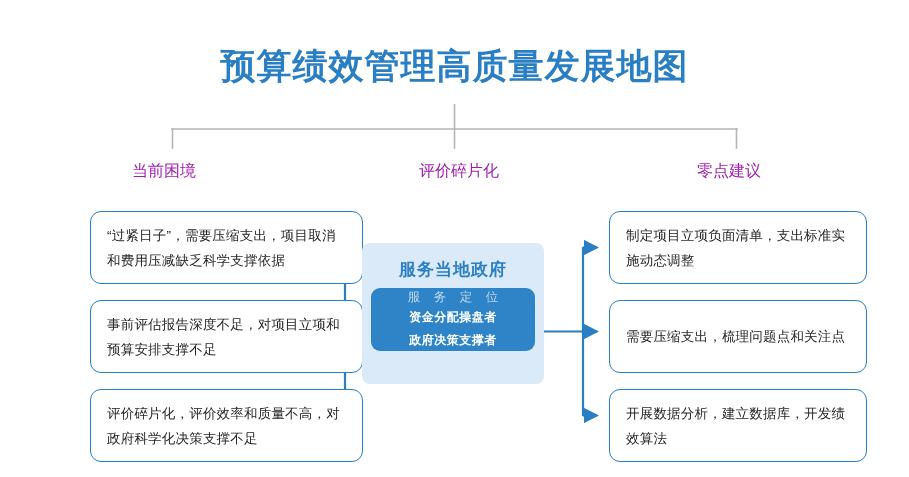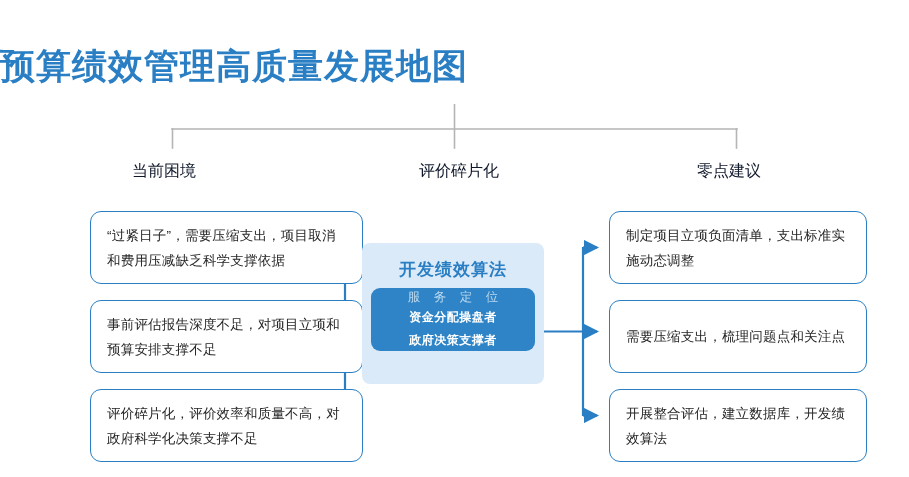--- a/index.html
+++ b/index.html
@@ -18,20 +18,21 @@
     background: #ffffff;
     overflow: hidden;
   }
 
   
   #title {
     position: absolute;
     left: 0;
     top: 44px;
     width: 909px;
+    text-align: center;
     font-size: 35px;
     font-weight: bold;
     color: #2a7fc4;
     letter-spacing: 1px;
     line-height: 44px;
     white-space: nowrap;
   }
 
   
   #bracket {
@@ -40,21 +41,21 @@
     top: 104px;
     width: 909px;
     height: 48px;
   }
 
   
   .col-head {
     position: absolute;
     top: 160px;
     font-size: 16px;
-    color: #0f172a;
+    color: #a21caf;
     line-height: 22px;
     white-space: nowrap;
   }
   #head-left   { left: 132px; }
   #head-center { left: 419px; }
   #head-right  { left: 697px; }
 
   
   .card {
     position: absolute;
@@ -196,25 +197,25 @@
     <div class="card-text">事前评估报告深度不足，对项目立项和预算安排支撑不足</div>
   </div>
 
   <div class="card right row1">
     <div class="card-text">制定项目立项负面清单，支出标准实施动态调整</div>
   </div>
   <div class="card right row2">
     <div class="card-text">需要压缩支出，梳理问题点和关注点</div>
   </div>
   <div class="card right row3">
-    <div class="card-text">开展整合评估，建立数据库，开发绩效算法</div>
+    <div class="card-text">开展数据分析，建立数据库，开发绩效算法</div>
   </div>
 
   <div id="center-outer">
-    <div id="center-title">开发绩效算法</div>
+    <div id="center-title">服务当地政府</div>
   </div>
   <div id="center-inner">
     <div id="center-sub">服 务 定 位</div>
     <div class="center-line">资金分配操盘者</div>
     <div class="center-line">政府决策支撑者</div>
   </div>
 
 </div>
 
 </body></html>

